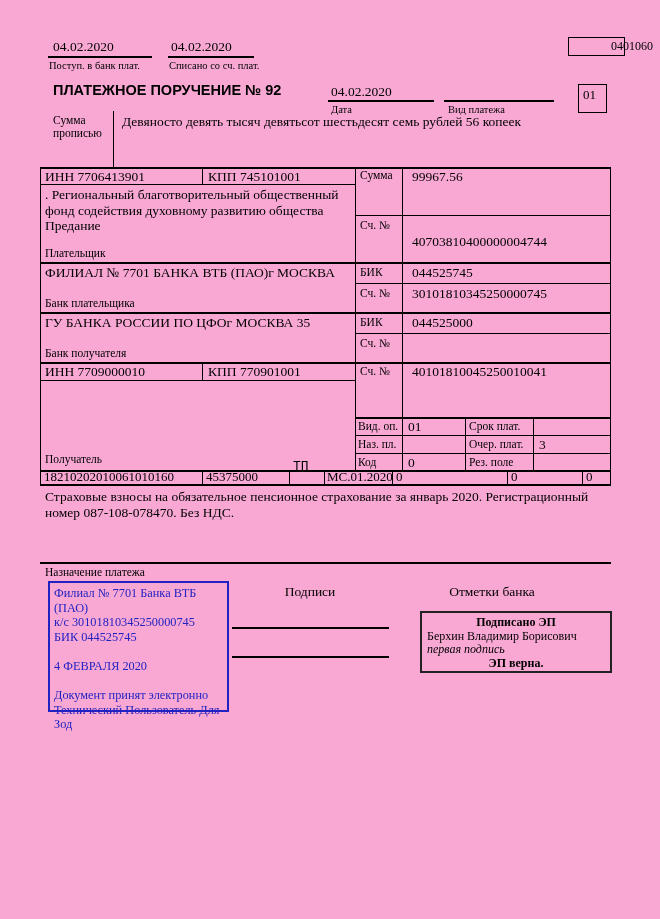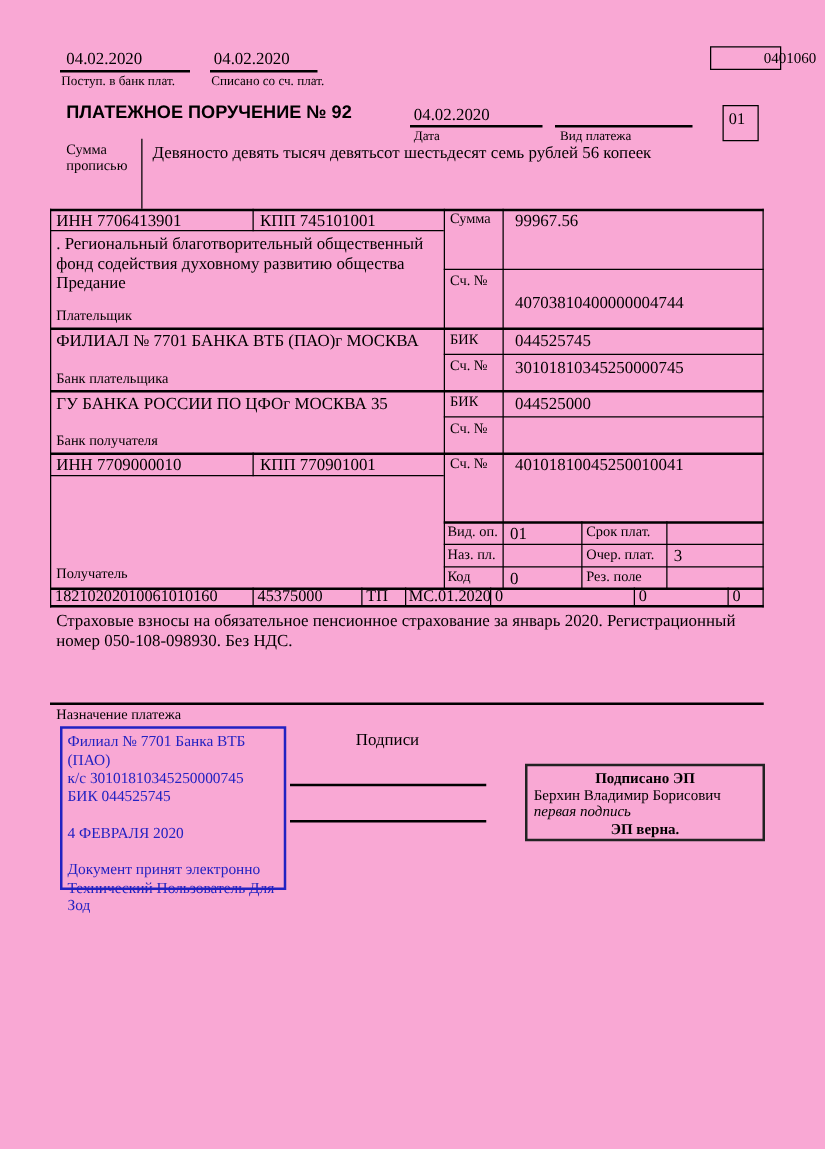--- a/index.html
+++ b/index.html
@@ -117,42 +117,43 @@
   <div class="t md" style="left:469px;top:456px;">Рез. поле</div>
 
   <div class="ln" style="left:202px;top:470px;width:1px;height:14px;"></div>
   <div class="ln" style="left:289px;top:470px;width:1px;height:14px;"></div>
   <div class="ln" style="left:324px;top:470px;width:1px;height:14px;"></div>
   <div class="ln" style="left:392px;top:470px;width:1px;height:14px;"></div>
   <div class="ln" style="left:507px;top:470px;width:1px;height:14px;"></div>
   <div class="ln" style="left:582px;top:470px;width:1px;height:14px;"></div>
   <div class="t" style="left:44px;top:470px;font-size:13px;">18210202010061010160</div>
   <div class="t" style="left:206px;top:470px;font-size:13px;">45375000</div>
-  <div class="t" style="left:293px;top:470px;font-size:13px;">ТП</div>
+  <div class="t" style="left:293px;top:460px;font-size:13px;font-family:Liberation Mono, monospace;">ТП</div>
   <div class="t" style="left:327px;top:470px;font-size:13px;">МС.01.2020</div>
   <div class="t" style="left:396px;top:470px;font-size:13px;">0</div>
   <div class="t" style="left:511px;top:470px;font-size:13px;">0</div>
   <div class="t" style="left:586px;top:470px;font-size:13px;">0</div>
 
-  <div class="t wrap" style="left:45px;top:489px;width:565px;">Страховые взносы на обязательное пенсионное страхование за январь 2020. Регистрационный номер 050-108-098930. Без НДС.</div>
+  <div class="t wrap" style="left:45px;top:489px;width:565px;">Страховые взносы на обязательное пенсионное страхование за январь 2020. Регистрационный номер 087-108-078470. Без НДС.</div>
   <div class="ln" style="left:40px;top:562px;width:571px;height:2px;"></div>
   <div class="t md" style="left:45px;top:566px;">Назначение платежа</div>
 
   <div class="stamp">
     <div class="stamp-line">Филиал № 7701 Банка ВТБ (ПАО)</div>
     <div class="stamp-line">к/с 30101810345250000745</div>
     <div class="stamp-line">БИК 044525745</div>
     <div class="stamp-line"></div>
     <div class="stamp-line">4 ФЕВРАЛЯ 2020</div>
     <div class="stamp-line"></div>
     <div class="stamp-line">Документ принят электронно</div>
     <div class="stamp-line">Технический Пользователь Для Зод</div>
   </div>
 
   <div class="t ctr" style="left:230px;top:584px;width:160px;font-size:13.5px;text-align:center;">Подписи</div>
+  <div class="t ctr" style="left:412px;top:584px;width:160px;font-size:13.5px;">Отметки банка</div>
   <div class="ln" style="left:232px;top:627px;width:157px;height:2px;"></div>
   <div class="ln" style="left:232px;top:656px;width:157px;height:2px;"></div>
 
   <div class="ep">
     <div class="ctr b">Подписано ЭП</div>
     <div>Берхин Владимир Борисович</div>
     <div class="i">первая подпись</div>
     <div class="ctr b">ЭП верна.</div>
   </div>
 

